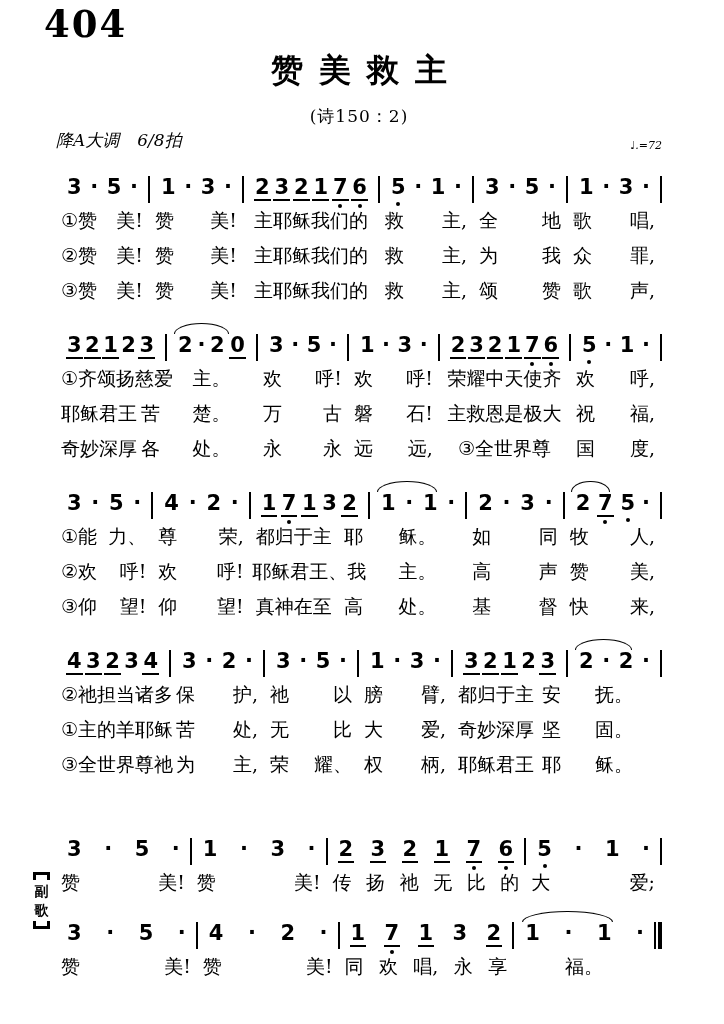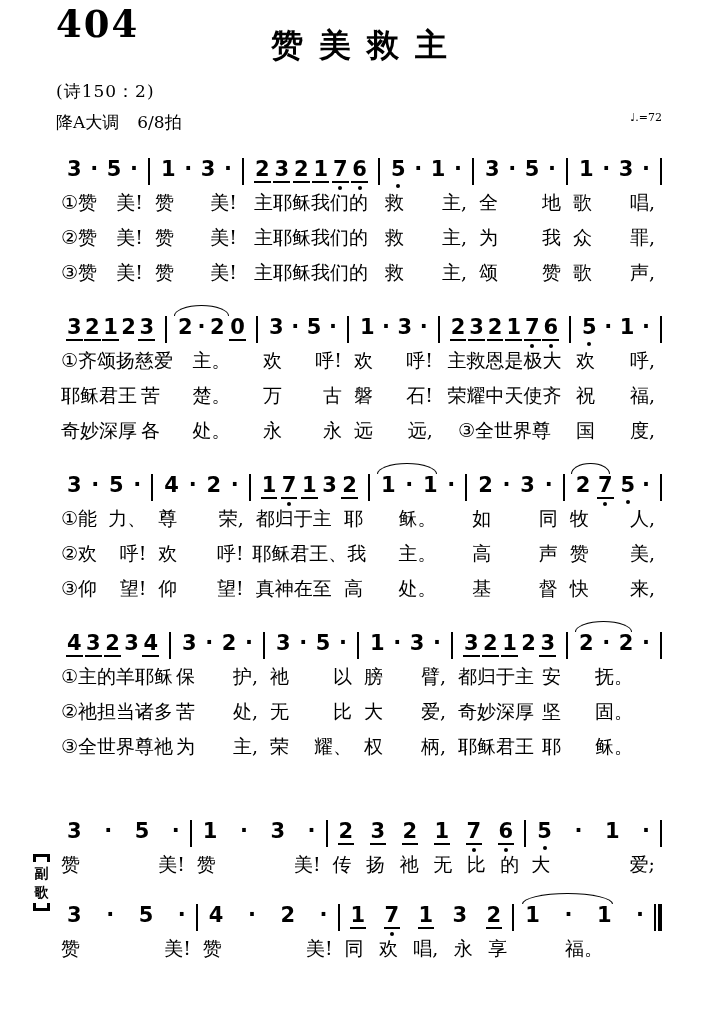--- a/index.html
+++ b/index.html
@@ -5,31 +5,31 @@
   html,body{margin:0;padding:0;}
   body{
     width:724px;height:1024px;box-sizing:border-box;
     background:#ffffff;color:#000;
     padding:8px 62px 0 56px;
     position:relative;overflow:hidden;
     font-family:"DejaVu Serif","DejaVu Sans",serif;
   }
   
   .hymn-number{
-    position:absolute;top:2px;left:56px;
+    position:absolute;top:2px;left:44px;
     font-family:"DejaVu Serif",serif;font-weight:bold;
     font-size:37px;letter-spacing:2px;
   }
   .title{
-    text-align:center;margin-top:16px;
+    text-align:center;margin-top:41px;
     font-size:32px;font-weight:bold;
     letter-spacing:16px;text-indent:16px;
   }
-  .subtitle{text-align:left;margin-top:12px;font-size:17px;letter-spacing:1px;}
-  .meta{display:flex;justify-content:space-between;margin-top:8px;font-size:17px;}
+  .subtitle{text-align:center;margin-top:12px;font-size:17px;letter-spacing:1px;}
+  .meta{display:flex;justify-content:space-between;align-items:flex-end;margin-top:1px;font-size:17px;font-style:italic;}
   .meta-left .sep{display:inline-block;width:18px;}
   .meta-right{font-size:11px;}
   
   #score{margin-top:12px;}
   .system{display:flex;align-items:flex-start;margin-bottom:14px;position:relative;}
   .system.refrain{margin-top:44px;margin-bottom:10px;}
   .measure{display:flex;flex-direction:column;min-width:0;padding:0 4px;}
   .notes{
     position:relative;display:flex;justify-content:space-between;align-items:flex-start;
     height:28px;margin-top:11px;padding:0 6px;
@@ -377,24 +377,24 @@
           <span class="tok">
             <span class="d u">7</span>
             <span class="ld"></span>
           </span>
           <span class="tok">
             <span class="d u">6</span>
             <span class="ld"></span>
           </span>
         </div>
         <div class="lyr one">
+          <span class="g">荣耀中天使齐</span>
+        </div>
+        <div class="lyr one">
           <span class="g">主救恩是极大</span>
-        </div>
-        <div class="lyr one">
-          <span class="g">荣耀中天使齐</span>
         </div>
         <div class="lyr one">
           <span class="g">③全世界尊</span>
         </div>
       </div>
       <div class="bar"></div>
       <div class="measure" style="flex: 4 1 0px;">
         <div class="notes">
           <span class="tok">
             <span class="d">5</span>
@@ -596,26 +596,26 @@
             <span class="d u">2</span>
           </span>
           <span class="tok">
             <span class="d">3</span>
           </span>
           <span class="tok">
             <span class="d u">4</span>
           </span>
         </div>
         <div class="lyr">
+          <span class="g">②祂担当诸</span>
+          <span class="g">多</span>
+        </div>
+        <div class="lyr">
           <span class="g">①主的羊耶</span>
           <span class="g">稣</span>
-        </div>
-        <div class="lyr">
-          <span class="g">②祂担当诸</span>
-          <span class="g">多</span>
         </div>
         <div class="lyr">
           <span class="g">③全世界尊</span>
           <span class="g">祂</span>
         </div>
       </div>
       <div class="bar"></div>
       <div class="measure" style="flex: 4 1 0px;">
         <div class="notes">
           <span class="tok">

